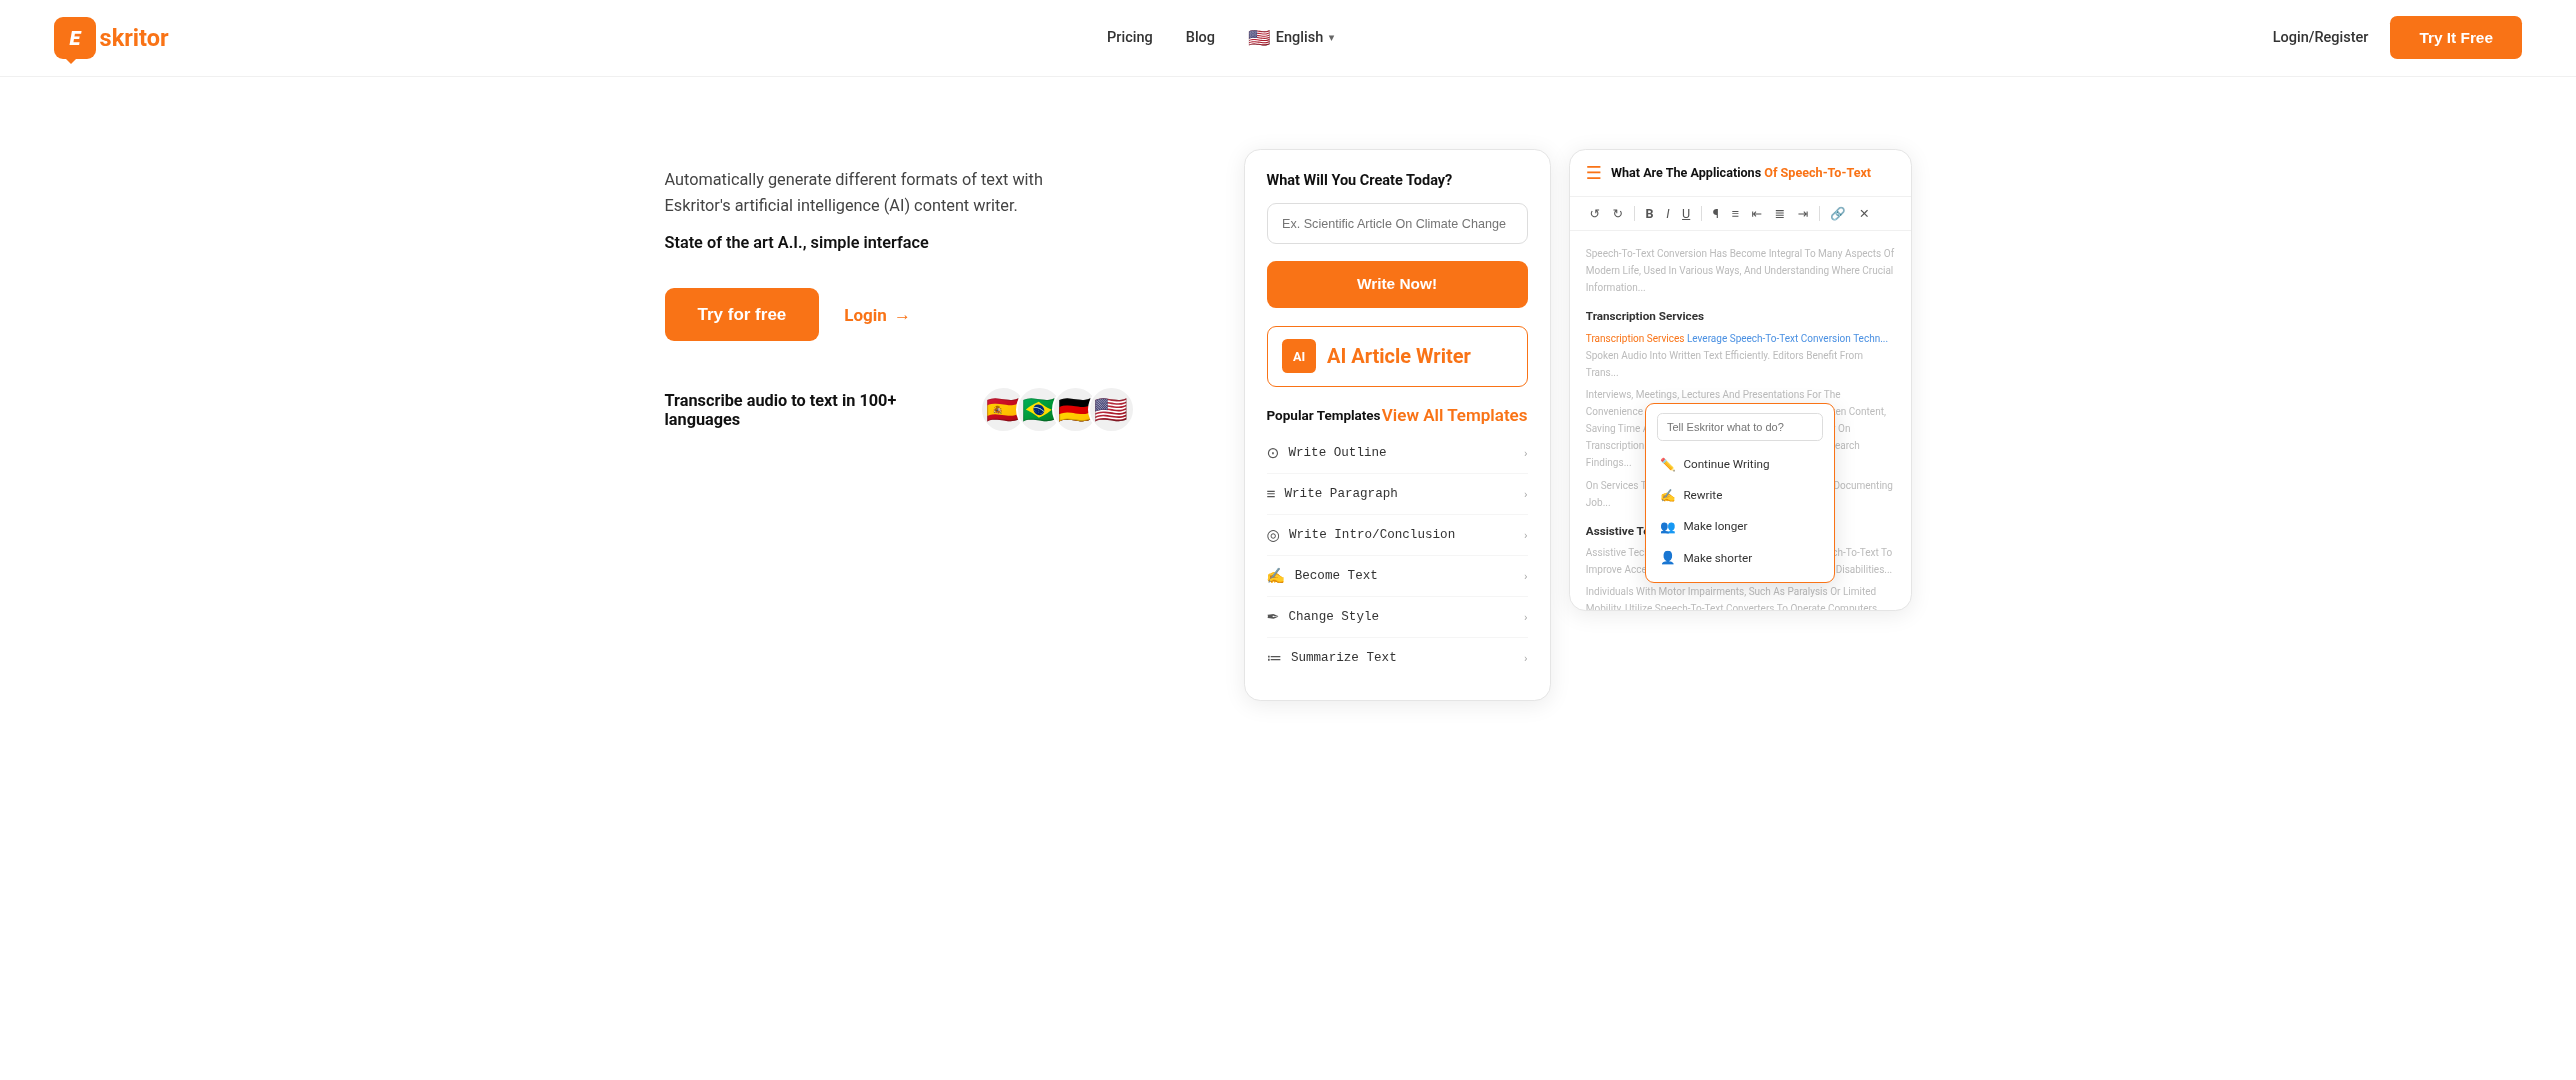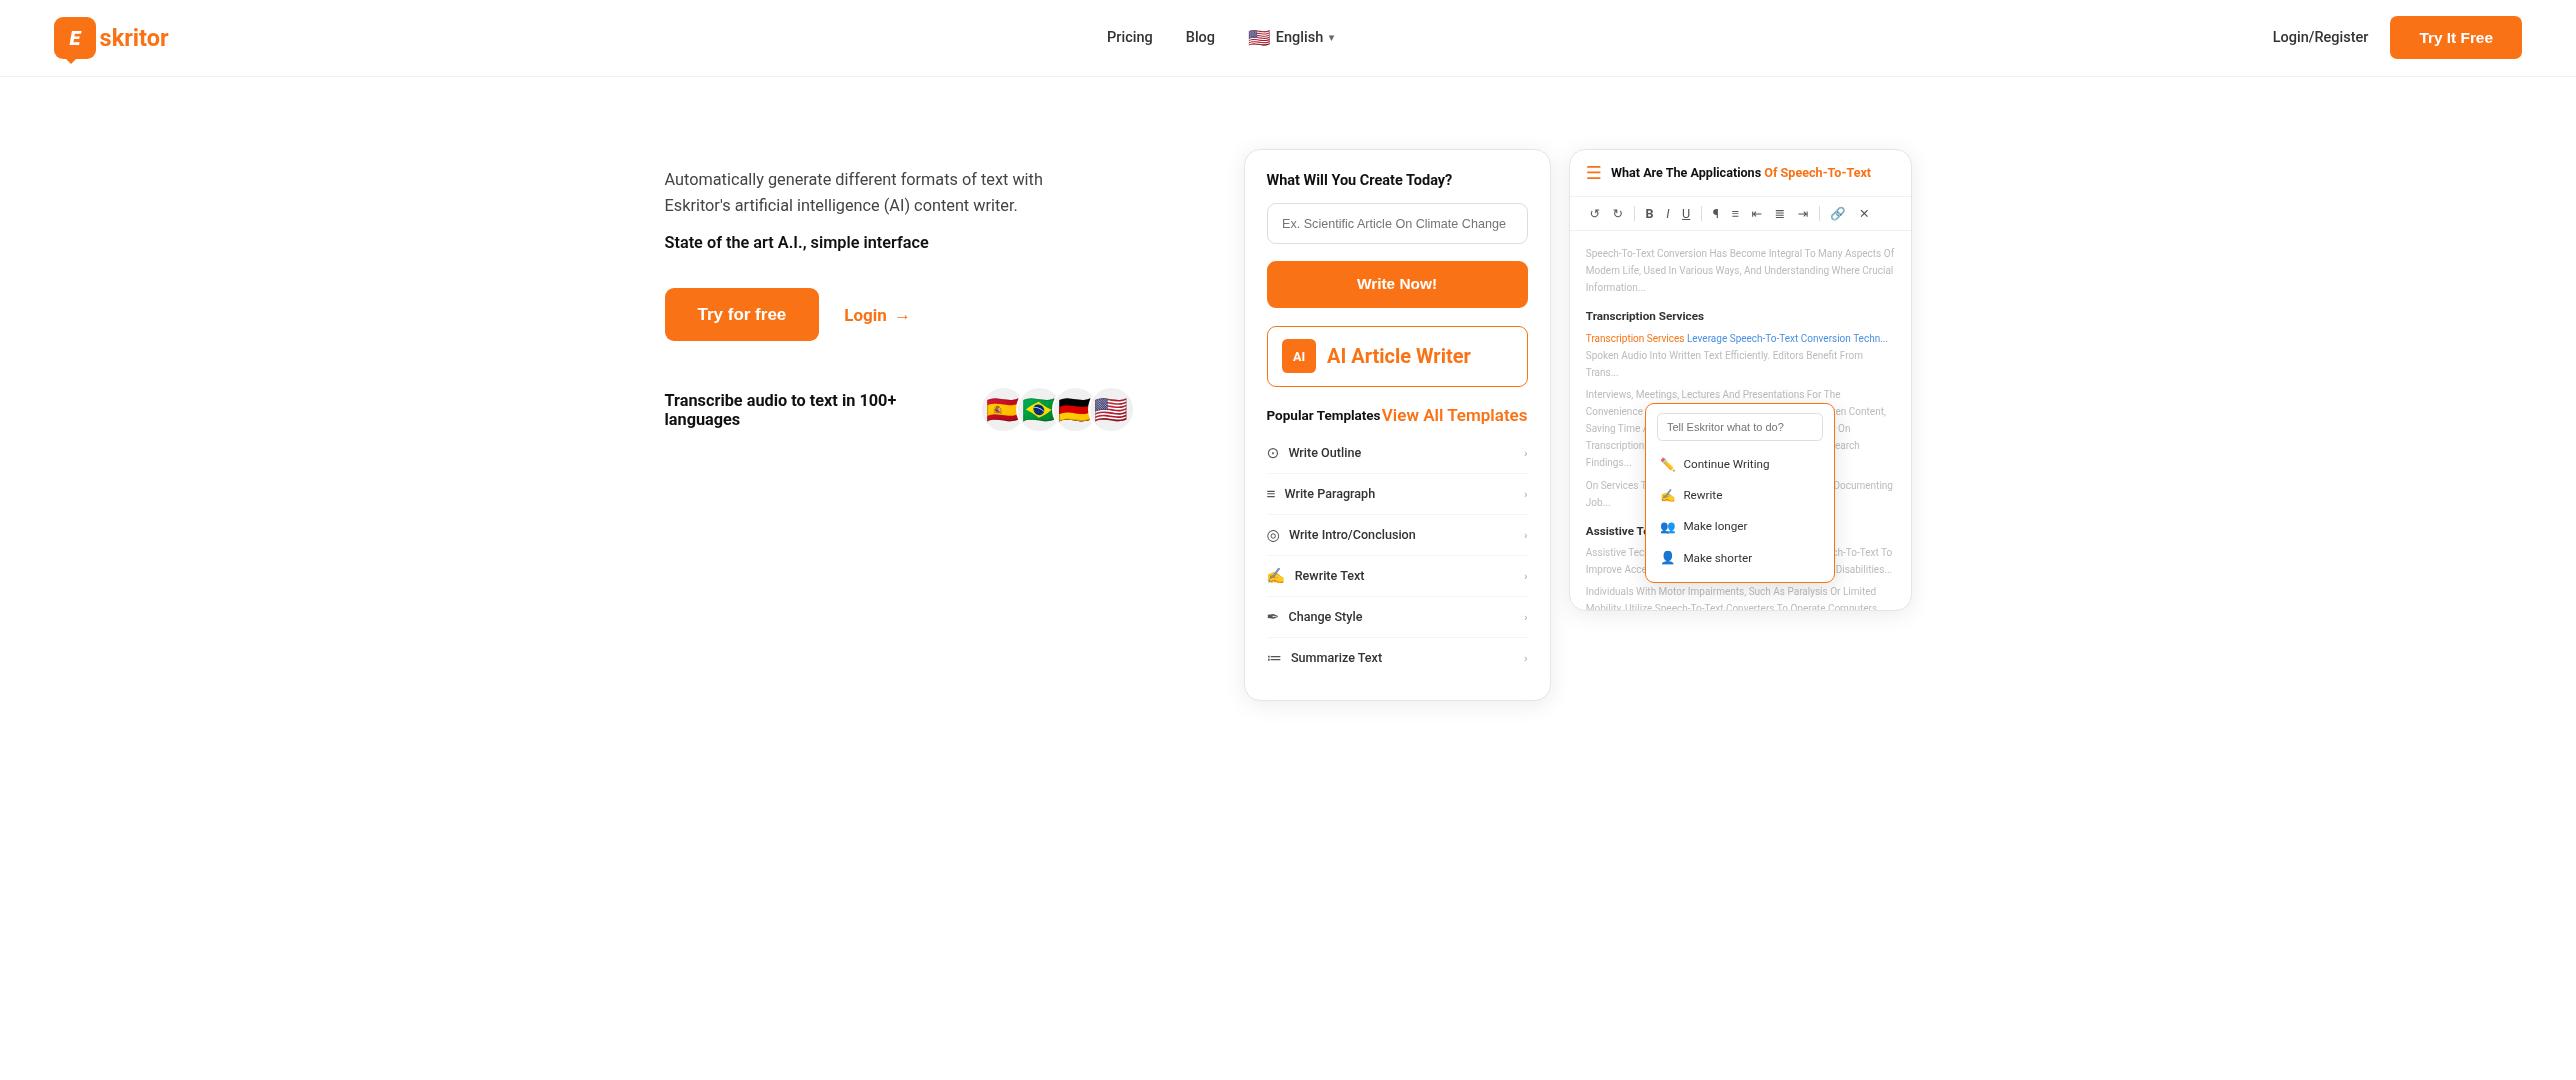--- a/index.html
+++ b/index.html
@@ -100,21 +100,21 @@
     .templates-header { display: flex; justify-content: space-between; align-items: center; margin-bottom: 8px; }
     .templates-title { font-size: 13.5px; font-weight: 700; color: #111; }
     .view-all { color: #f97316; font-size: 17px; font-weight: 600; cursor: pointer; text-decoration: none; }
     .template-item {
       display: flex; align-items: center; justify-content: space-between;
       padding: 11px 0; border-bottom: 0.9px solid #f5f5f5; cursor: pointer;
     }
     .template-item:last-child { border-bottom: none; }
     .template-left { display: flex; align-items: center; gap: 9px; }
     .template-icon { font-size: 15.4px; color: #555; }
-    .template-label { font-size: 12.6px; color: #333; font-weight: 500; }
+    .template-label { font-size: 12.6px; color: #333; font-weight: 500; font-family: Liberation Mono, monospace; }
     .template-chevron { color: #aaa; font-size: 11.7px; }
 
     
     .right-card {
       background: #fff; border: 0.9px solid #e5e5e5; border-radius: 16.3px;
       width: 343px; box-shadow: 0 3.6px 22px rgba(0,0,0,0.08); overflow: hidden;
       position: relative;
     }
     .right-card-header {
       display: flex; align-items: center; gap: 9px;
@@ -231,21 +231,21 @@
       <div class="template-item">
         <div class="template-left">
           <span class="template-icon">◎</span>
           <span class="template-label">Write Intro/Conclusion</span>
         </div>
         <span class="template-chevron">›</span>
       </div>
       <div class="template-item">
         <div class="template-left">
           <span class="template-icon">✍</span>
-          <span class="template-label">Rewrite Text</span>
+          <span class="template-label">Become Text</span>
         </div>
         <span class="template-chevron">›</span>
       </div>
       <div class="template-item">
         <div class="template-left">
           <span class="template-icon">✒</span>
           <span class="template-label">Change Style</span>
         </div>
         <span class="template-chevron">›</span>
       </div>

